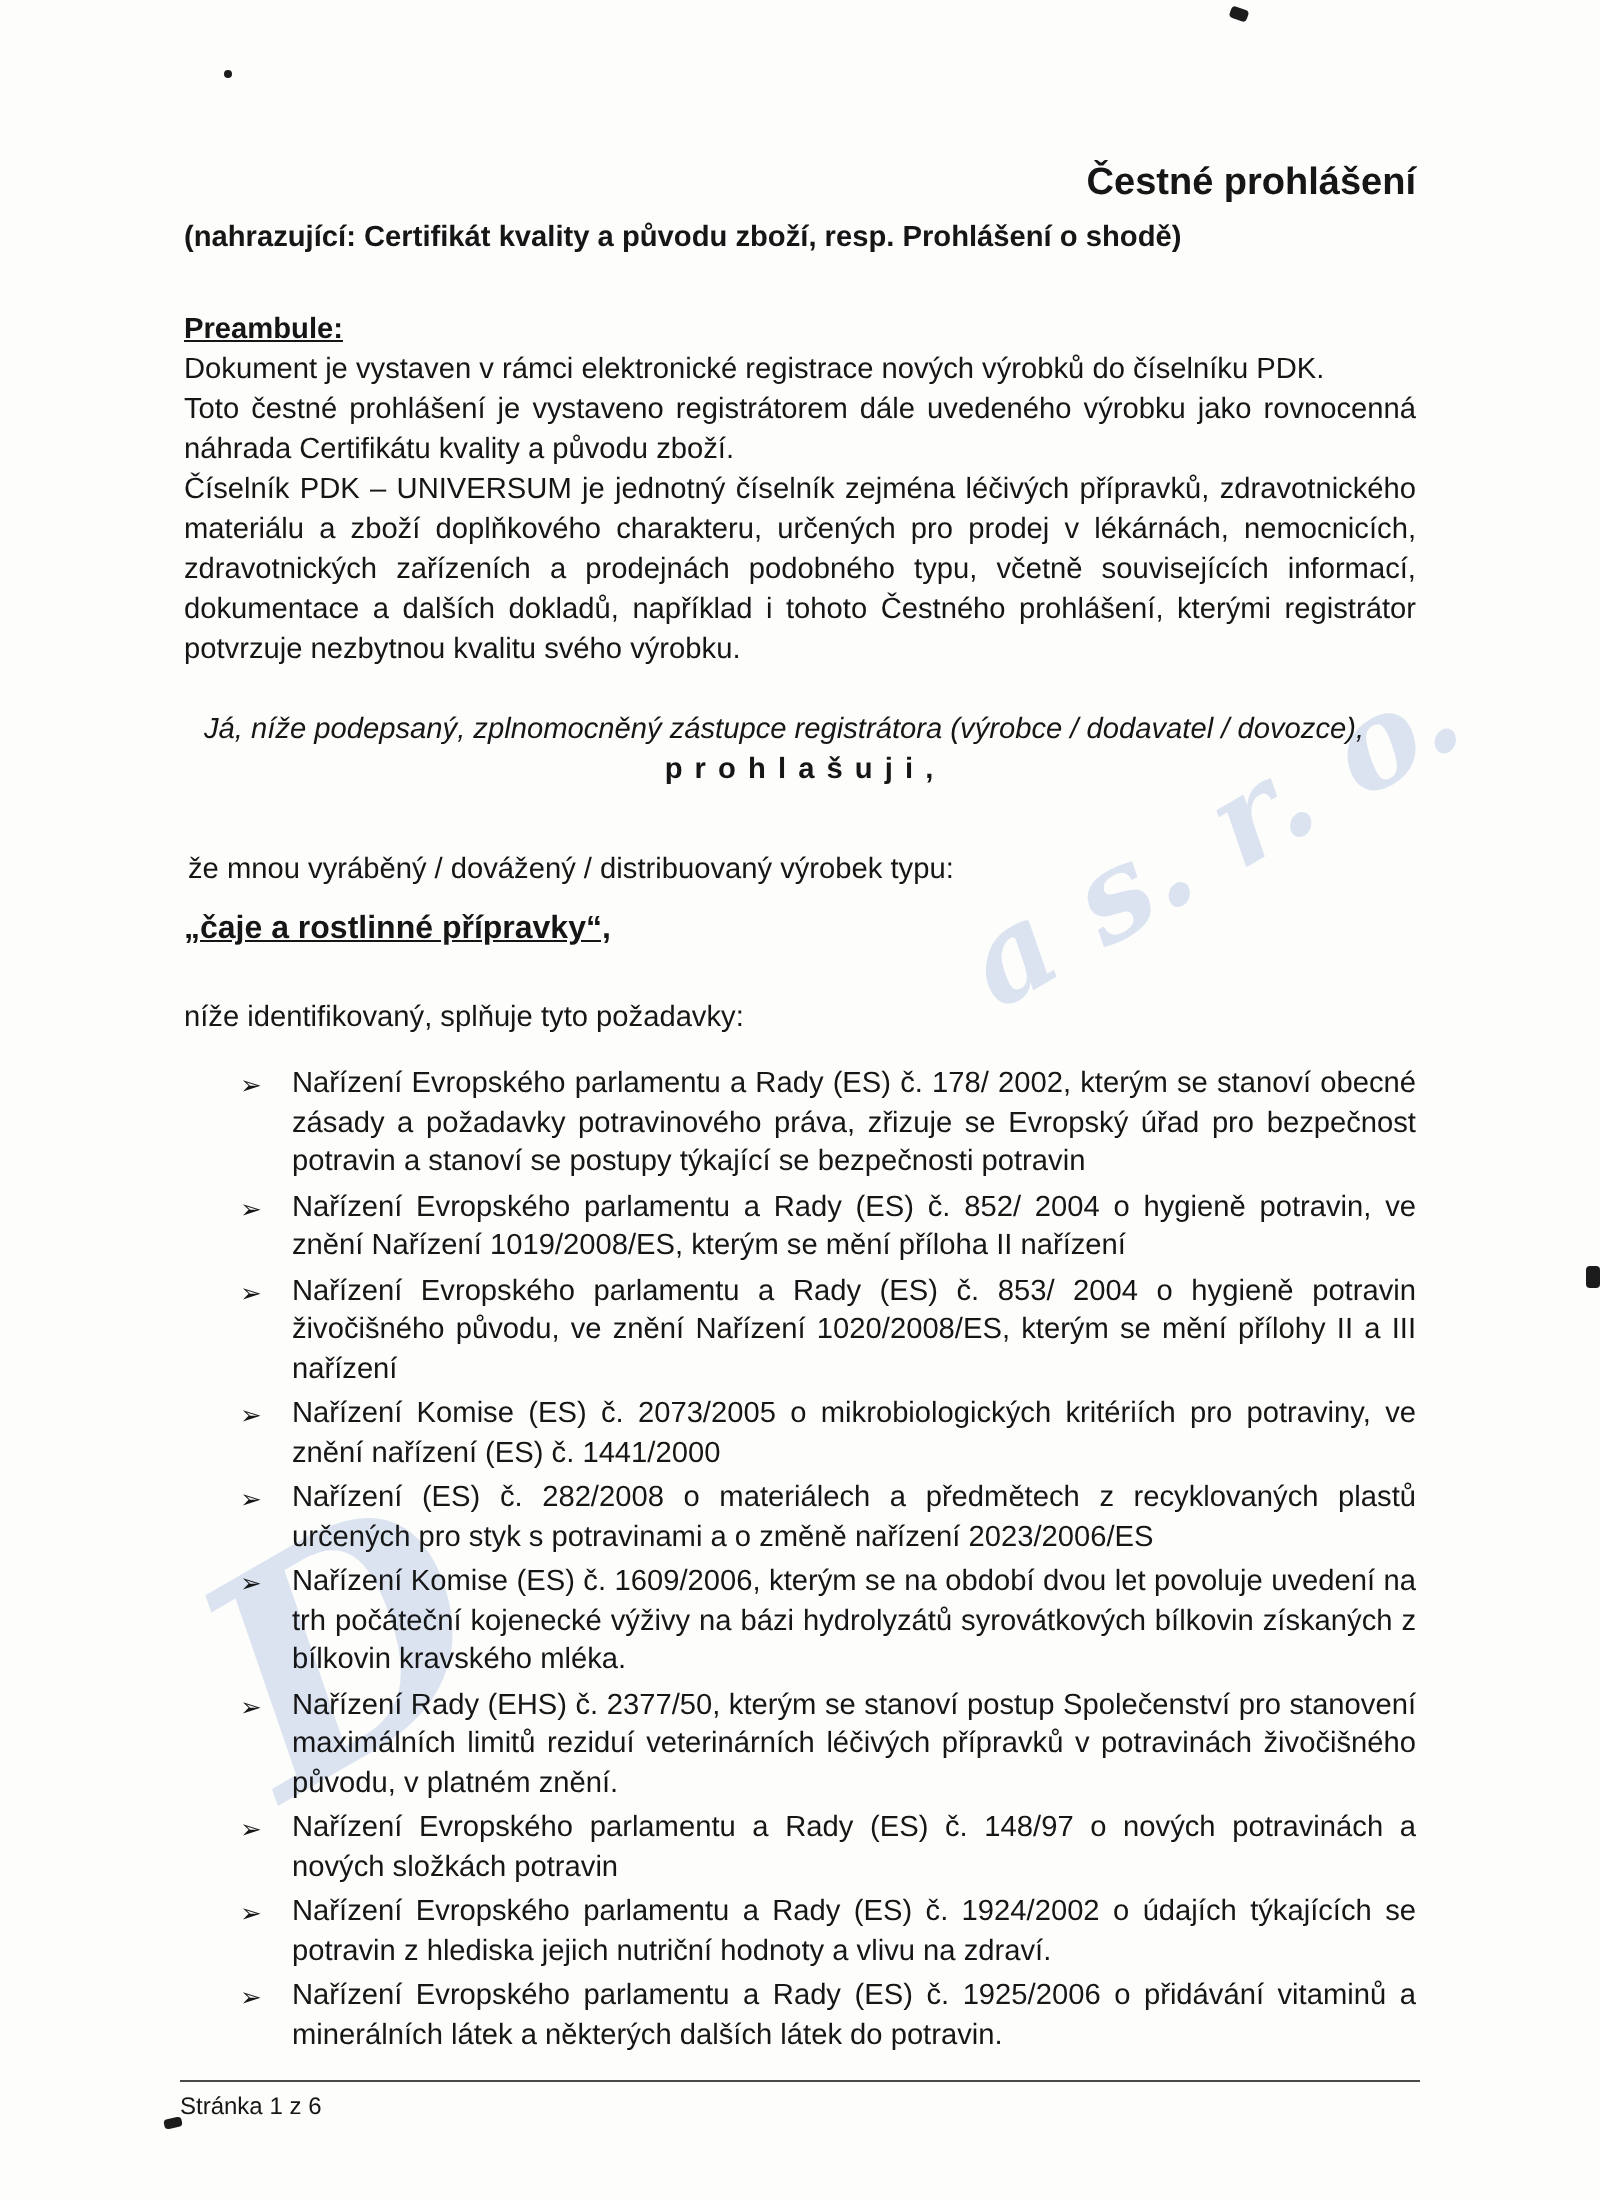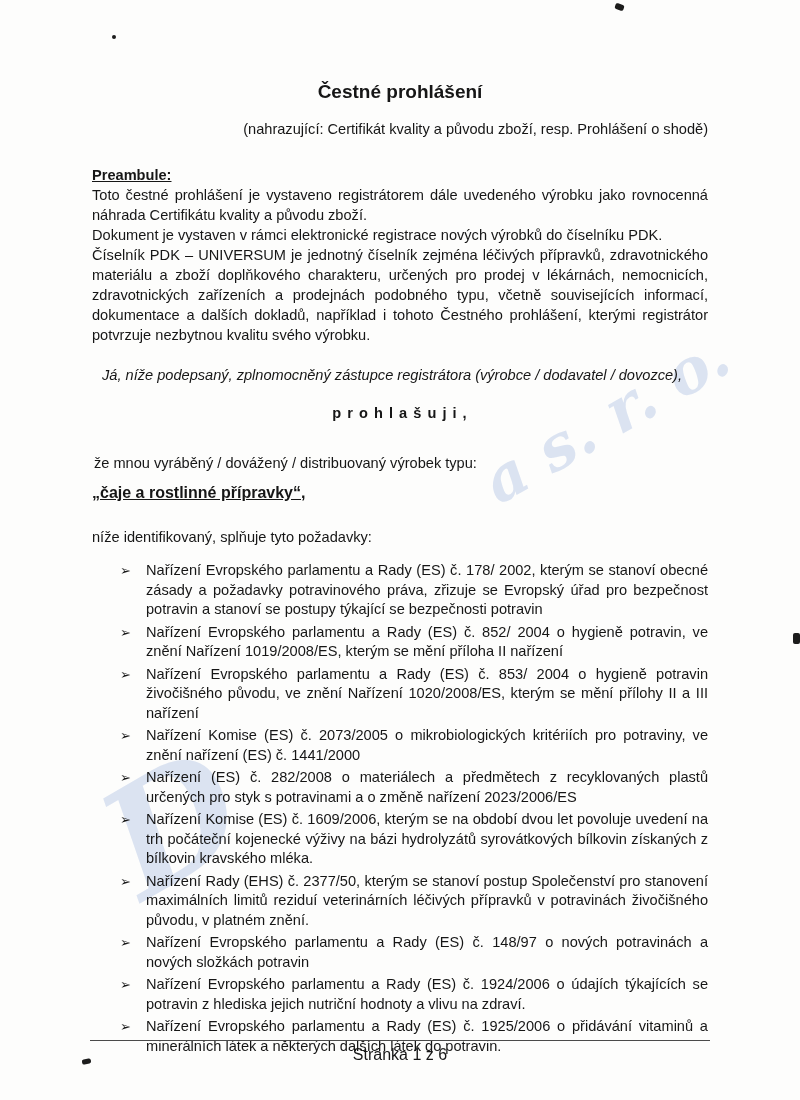--- a/index.html
+++ b/index.html
@@ -14,40 +14,39 @@
     overflow: hidden;
   }
   .content {
     position: relative;
     z-index: 2;
     padding: 80px 92px 0 92px;
     font-size: 14.6px;
     line-height: 20px;
   }
   .title {
-    text-align: center;
+    text-align: right;
     font-size: 19px;
     font-weight: bold;
     line-height: 24px;
   }
   .subtitle {
-    text-align: right;
+    text-align: left;
     font-size: 14.6px;
-    font-weight: normal;
-    margin-top: 15px;
+    font-weight: bold;
+    margin-top: 5px;
   }
   .preambule-heading {
     margin-top: 26px;
     font-weight: bold;
     text-decoration: underline;
   }
   .para { text-align: justify; }
   .declaration-intro { margin-top: 20px; padding-left: 10px; font-style: italic; }
   .prohlasuji {
-    margin-top: 18px;
     text-align: center;
     font-weight: bold;
     letter-spacing: 1px;
   }
   .product-line { margin-top: 30px; padding-left: 2px; }
   .product-type {
     margin-top: 10px;
     text-align: left;
     font-weight: bold;
     font-size: 16px;
@@ -75,22 +74,21 @@
     display: block;
     text-align: justify;
   }
   .footer {
     position: absolute;
     z-index: 2;
     left: 90px;
     right: 90px;
     top: 1040px;
     border-top: 1.5px solid #4a4a4a;
-    text-align: center;
-    font-size: 16px;
+    font-size: 12px;
     padding-top: 5px;
     font-family: "Liberation Sans", sans-serif;
   }
   
   .watermark-layer {
     position: absolute;
     z-index: 1;
     left: 0; top: 0; right: 0; bottom: 0;
     pointer-events: none;
   }
@@ -131,22 +129,22 @@
   <div class="speck s3"></div>
   <div class="speck s4"></div>
 
   <div class="content">
 
     <div class="title">Čestné prohlášení</div>
     <div class="subtitle">(nahrazující: Certifikát kvality a původu zboží, resp. Prohlášení o shodě)</div>
 
     <div class="preambule-heading">Preambule:</div>
 
+    <div class="para">Dokument je vystaven v rámci elektronické registrace nových výrobků do číselníku PDK.</div>
     <div class="para">Toto čestné prohlášení je vystaveno registrátorem dále uvedeného výrobku jako rovnocenná náhrada Certifikátu kvality a původu zboží.</div>
-    <div class="para">Dokument je vystaven v rámci elektronické registrace nových výrobků do číselníku PDK.</div>
     <div class="para">Číselník PDK – UNIVERSUM je jednotný číselník zejména léčivých přípravků, zdravotnického materiálu a zboží doplňkového charakteru, určených pro prodej v lékárnách, nemocnicích, zdravotnických zařízeních a prodejnách podobného typu, včetně souvisejících informací, dokumentace a dalších dokladů, například i tohoto Čestného prohlášení, kterými registrátor potvrzuje nezbytnou kvalitu svého výrobku.</div>
 
     <div class="declaration-intro">Já, níže podepsaný, zplnomocněný zástupce registrátora (výrobce / dodavatel / dovozce),</div>
 
     <div class="prohlasuji">p r o h l a š u j i ,</div>
 
     <div class="product-line">že mnou vyráběný / dovážený  / distribuovaný výrobek typu:</div>
 
     <div class="product-type">„čaje a rostlinné přípravky“,</div>
 
@@ -180,21 +178,21 @@
         <li>
           <span class="bullet">➢</span>
           <span class="li-text"><b>Nařízení Rady (EHS) č. 2377/50</b><span>, kterým se stanoví postup Společenství pro stanovení maximálních limitů reziduí veterinárních léčivých přípravků v potravinách živočišného původu, v platném znění.</span></span>
         </li>
         <li>
           <span class="bullet">➢</span>
           <span class="li-text"><b>Nařízení Evropského parlamentu a Rady (ES) č. 148/97</b><span> o nových potravinách a nových složkách potravin</span></span>
         </li>
         <li>
           <span class="bullet">➢</span>
-          <span class="li-text"><b>Nařízení Evropského parlamentu a Rady (ES) č. 1924/2006</b><span>  o údajích týkajících se potravin z hlediska jejich nutriční hodnoty a vlivu na zdraví.</span></span>
+          <span class="li-text"><b>Nařízení Evropského parlamentu a Rady (ES) č. 1924/2002</b><span>  o údajích týkajících se potravin z hlediska jejich nutriční hodnoty a vlivu na zdraví.</span></span>
         </li>
         <li>
           <span class="bullet">➢</span>
           <span class="li-text"><b>Nařízení Evropského parlamentu a Rady (ES) č. 1925/2006</b><span>  o přidávání vitaminů a minerálních látek a některých dalších látek do potravin.</span></span>
         </li>
       </ul>
 
   </div>
 
   <div class="footer">

